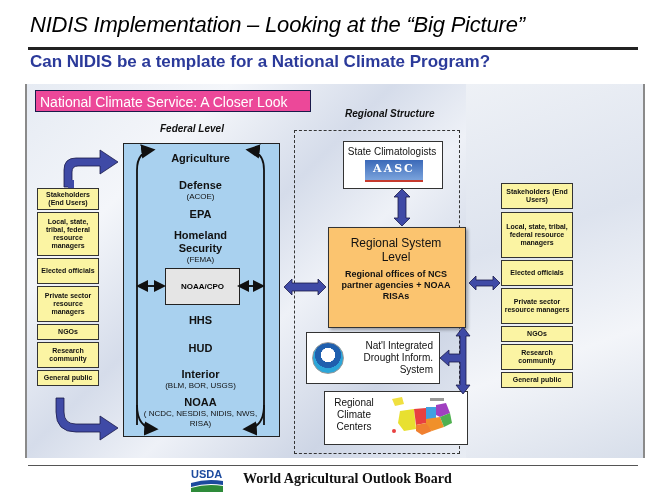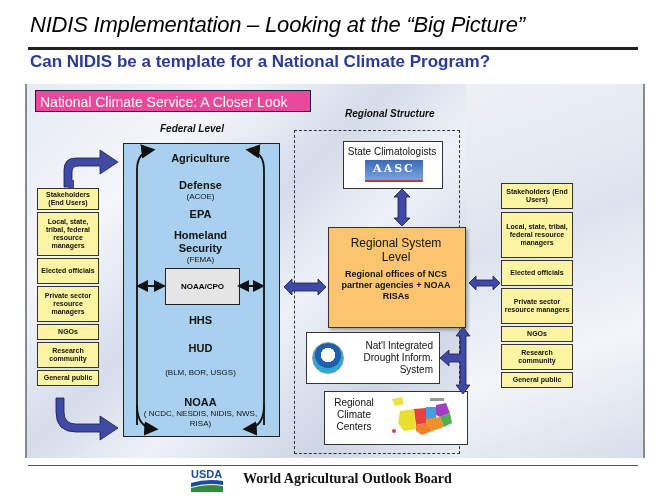--- a/index.html
+++ b/index.html
@@ -87,20 +87,21 @@
 
 <div class="abs" id="noaa-cpo">NOAA/CPO</div>
 
 <div class="fed-item" style="top:314px;">
   <div class="fed-name">HHS</div>
 </div>
 <div class="fed-item" style="top:342px;">
   <div class="fed-name">HUD</div>
 </div>
 <div class="fed-item" style="top:368px;">
+  <div class="fed-name">Interior</div>
   <div class="fed-sub">(BLM, BOR, USGS)</div>
 </div>
 <div class="fed-item" style="top:396px; padding:0 20px; box-sizing:border-box;">
   <div class="fed-name">NOAA</div>
   <div class="fed-sub">( NCDC, NESDIS, NIDIS, NWS, RISA)</div>
 </div>
 
 <div class="abs" id="regional-box"></div>
 
 <div class="abs" id="state-clim"></div>

